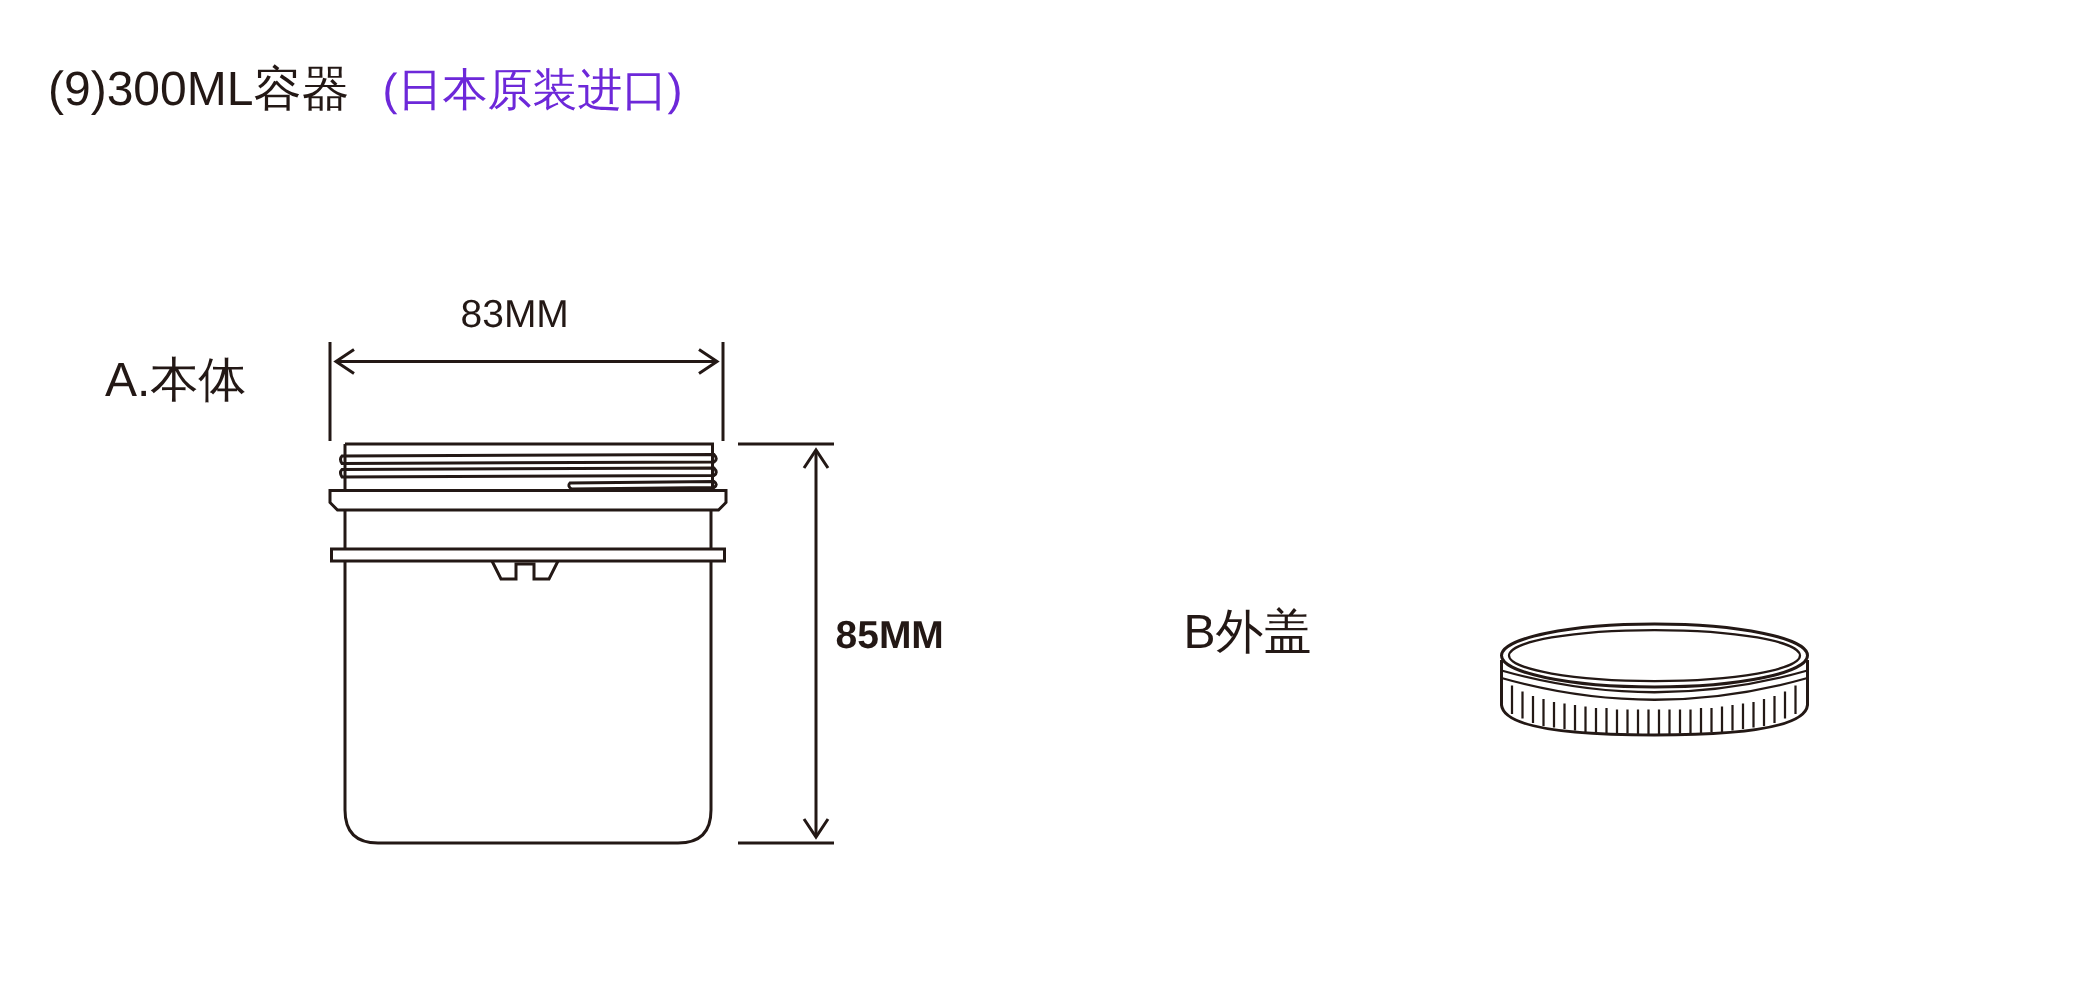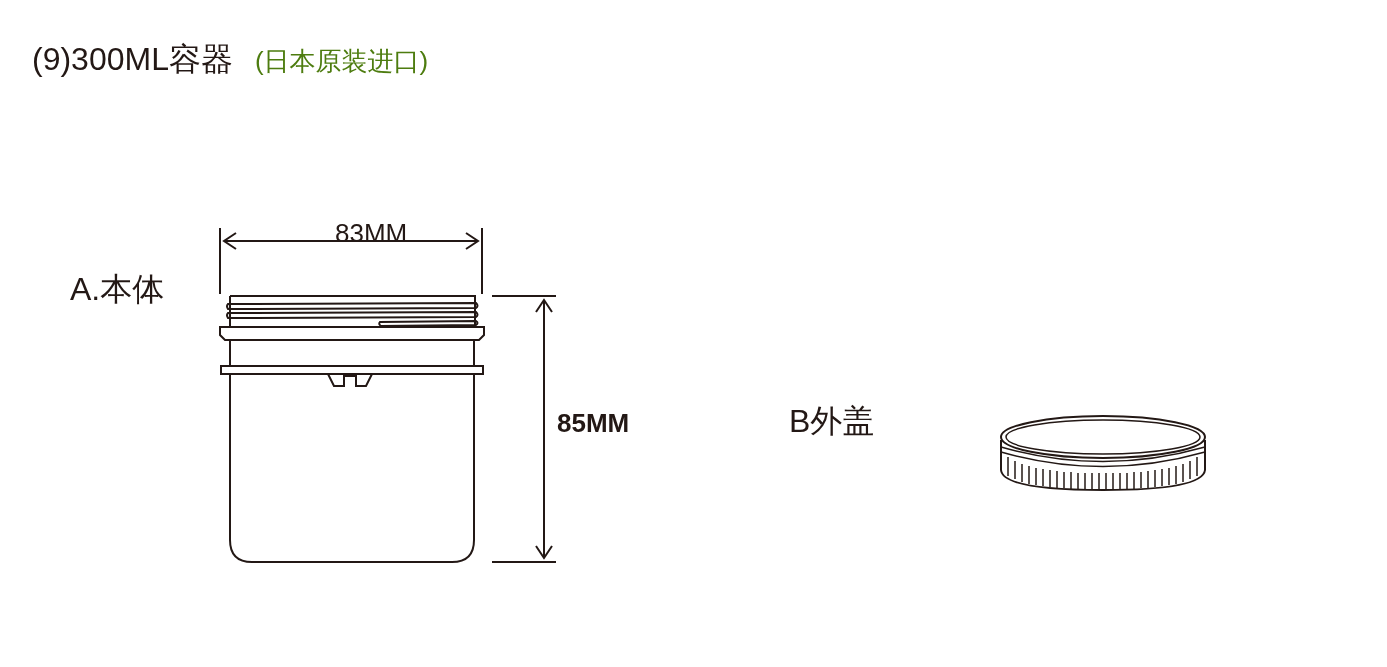--- a/index.html
+++ b/index.html
@@ -1,32 +1,32 @@
 <!DOCTYPE html>
 <html><head>
 <meta charset="utf-8">
 <style>
   html, body { margin:0; padding:0; background:#ffffff; }
   body { width:1387px; height:667px; position:relative; overflow:hidden;
          font-family:"Liberation Sans","DejaVu Sans",sans-serif; color:#231815; }
   .title { position:absolute; left:32px; top:38px; font-size:32px; white-space:nowrap; }
-  .title .sub { color:#4d7c0f; font-size:26px; margin-left:22px; }
+  .title .sub { color:#6d28d9; font-size:30px; margin-left:22px; }
   .label { position:absolute; font-size:32px; white-space:nowrap; }
   .dim { position:absolute; font-size:26px; white-space:nowrap; }
   svg { position:absolute; left:0; top:0; }
 </style>
 </head>
 <body>
 
 <div class="title">
   <span>(9)300ML容器</span><span class="sub">(日本原装进口)</span>
 </div>
 
-<div class="label" style="left:70px; top:232px;margin-top:36px;">A.本体</div>
-<div class="dim" style="left:307px; top:218px;margin-left:28px;">83MM</div>
+<div class="label" style="left:70px; top:232px;">A.本体</div>
+<div class="dim" style="left:307px; top:194px;">83MM</div>
 <div class="dim" style="left:557px; top:408px;font-weight:bold;">85MM</div>
 <div class="label" style="left:789px; top:400px;">B外盖</div>
 
 <svg width="1387" height="667" viewBox="0 0 1387 667">
   <g stroke="#231815" stroke-width="2" fill="none">
 
     <g>
       <line x1="220" y1="228" x2="220" y2="294"></line>
       <line x1="482" y1="228" x2="482" y2="294"></line>
       <line x1="224" y1="241" x2="478" y2="241"></line>

